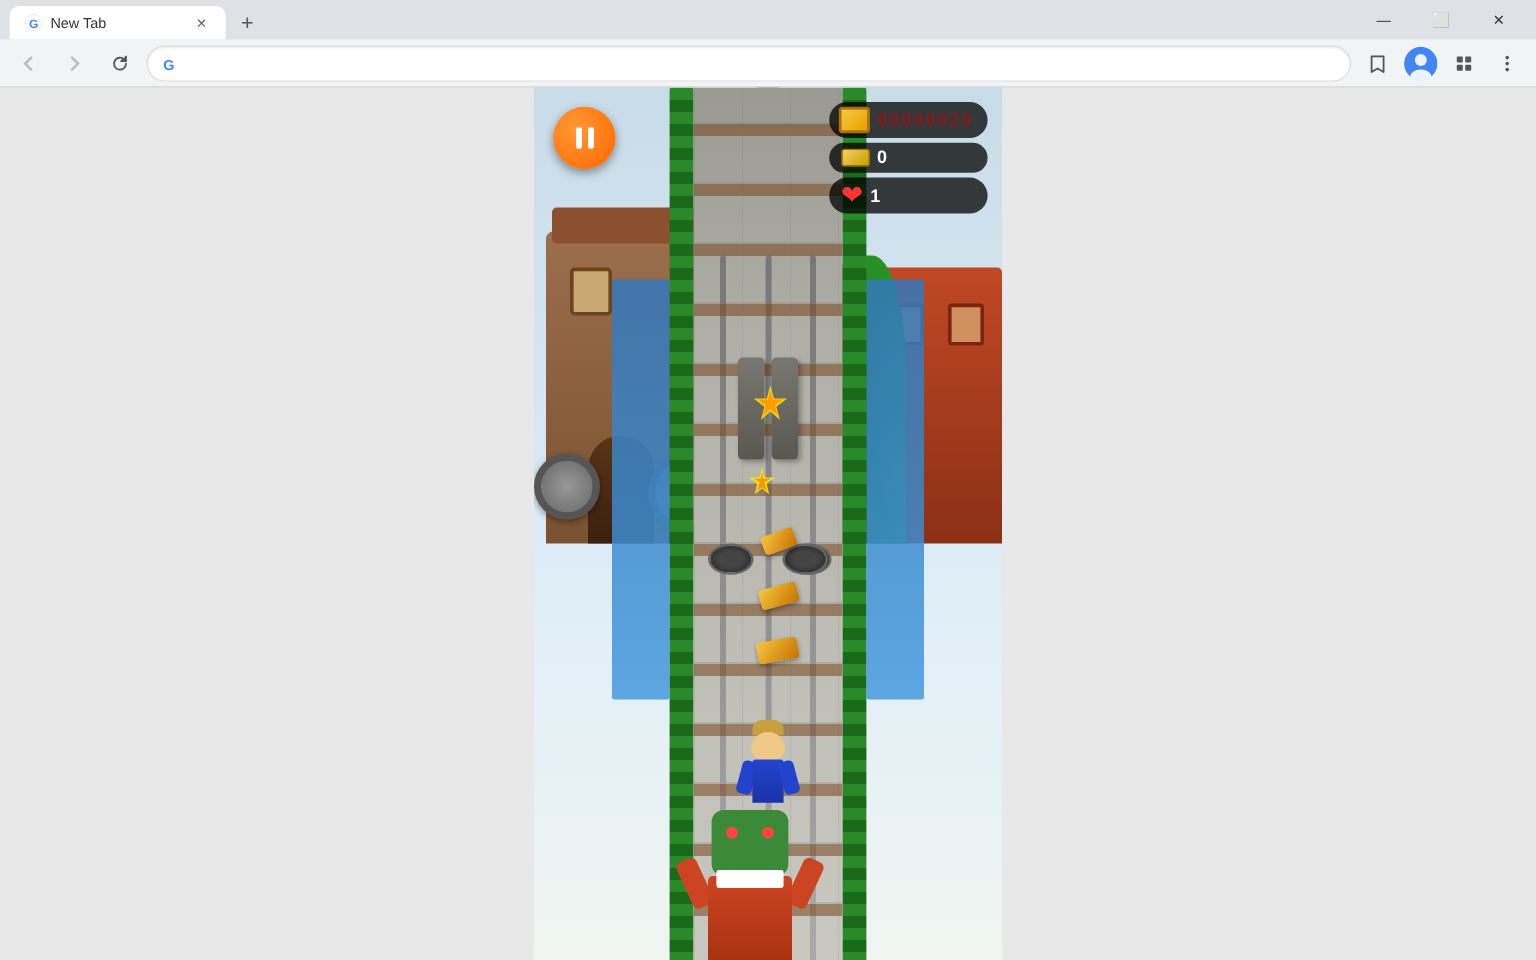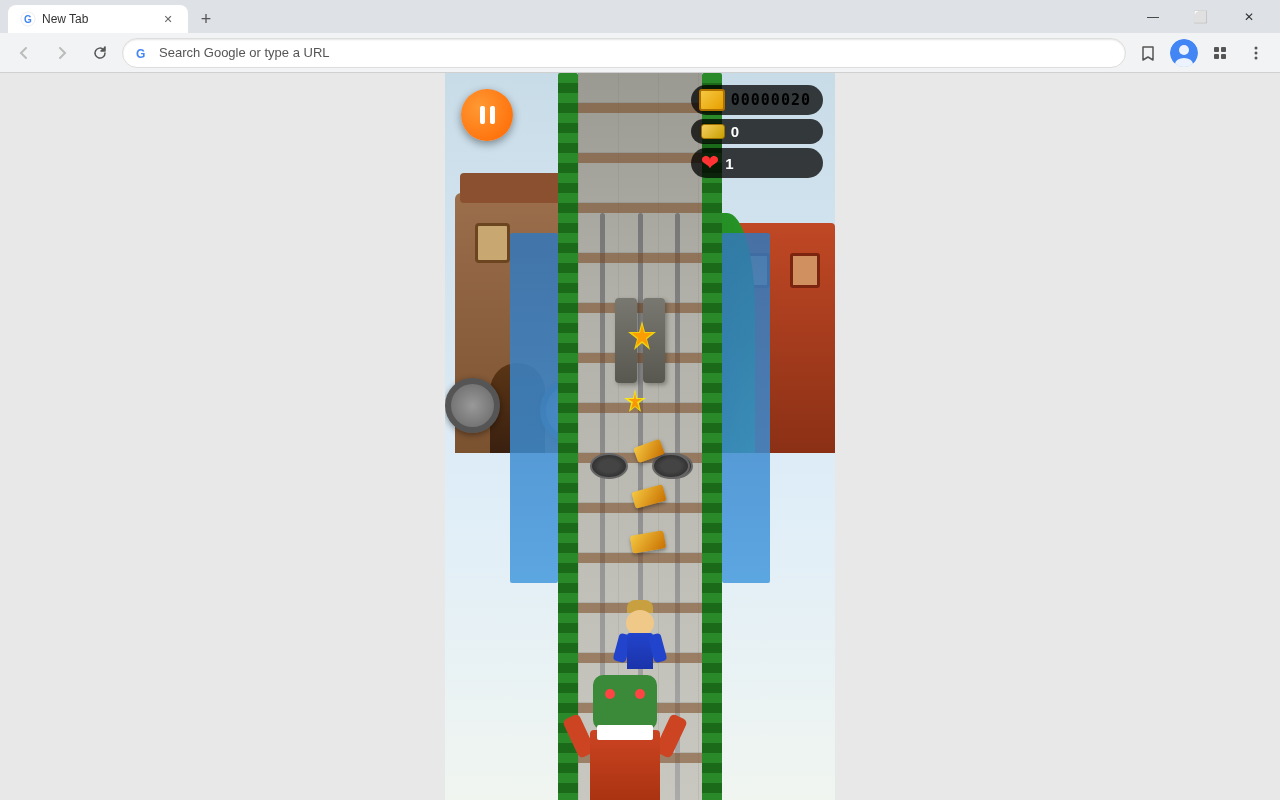--- a/index.html
+++ b/index.html
@@ -64,21 +64,21 @@
 
     .score-display {
       background: rgba(0,0,0,0.75);
       border-radius: 20px;
       padding: 4px 12px 4px 8px;
       display: flex;
       align-items: center;
       gap: 6px;
     }
     .score-text {
-      color: #000000;
+      color: #7f1d1d;
       font-size: 15px;
       font-weight: bold;
       font-family: monospace;
       letter-spacing: 1px;
     }
 
     .gold-display {
       background: rgba(0,0,0,0.75);
       border-radius: 20px;
       padding: 4px 14px 4px 10px;
@@ -163,21 +163,20 @@
     </div>
     <div class="nav-btn">
       <svg width="16" height="16" viewBox="0 0 16 16">
           <path d="M13 8a5 5 0 1 1-1.5-3.5L13 2v4h-4l1.5-1.5" stroke="#555" stroke-width="1.5" fill="none" stroke-linecap="round" stroke-linejoin="round"></path>
         </svg>
     </div>
     <div class="address-bar">
       <svg class="google-g" viewBox="0 0 16 16">
         <text x="1" y="13" font-size="12" fill="#4285f4" font-weight="bold">G</text>
       </svg>
-      <span class="address-text">Search Google or type a URL</span>
     </div>
     <div class="toolbar-right">
       <div class="toolbar-icon">
         <svg width="16" height="16" viewBox="0 0 16 16">
             <path d="M3 2h10v13l-5-3-5 3V2z" stroke="#555" stroke-width="1.5" fill="none" stroke-linejoin="round"></path>
           </svg>
       </div>
       <div class="toolbar-icon">
         <div class="profile-icon">
           <svg viewBox="0 0 28 28">

